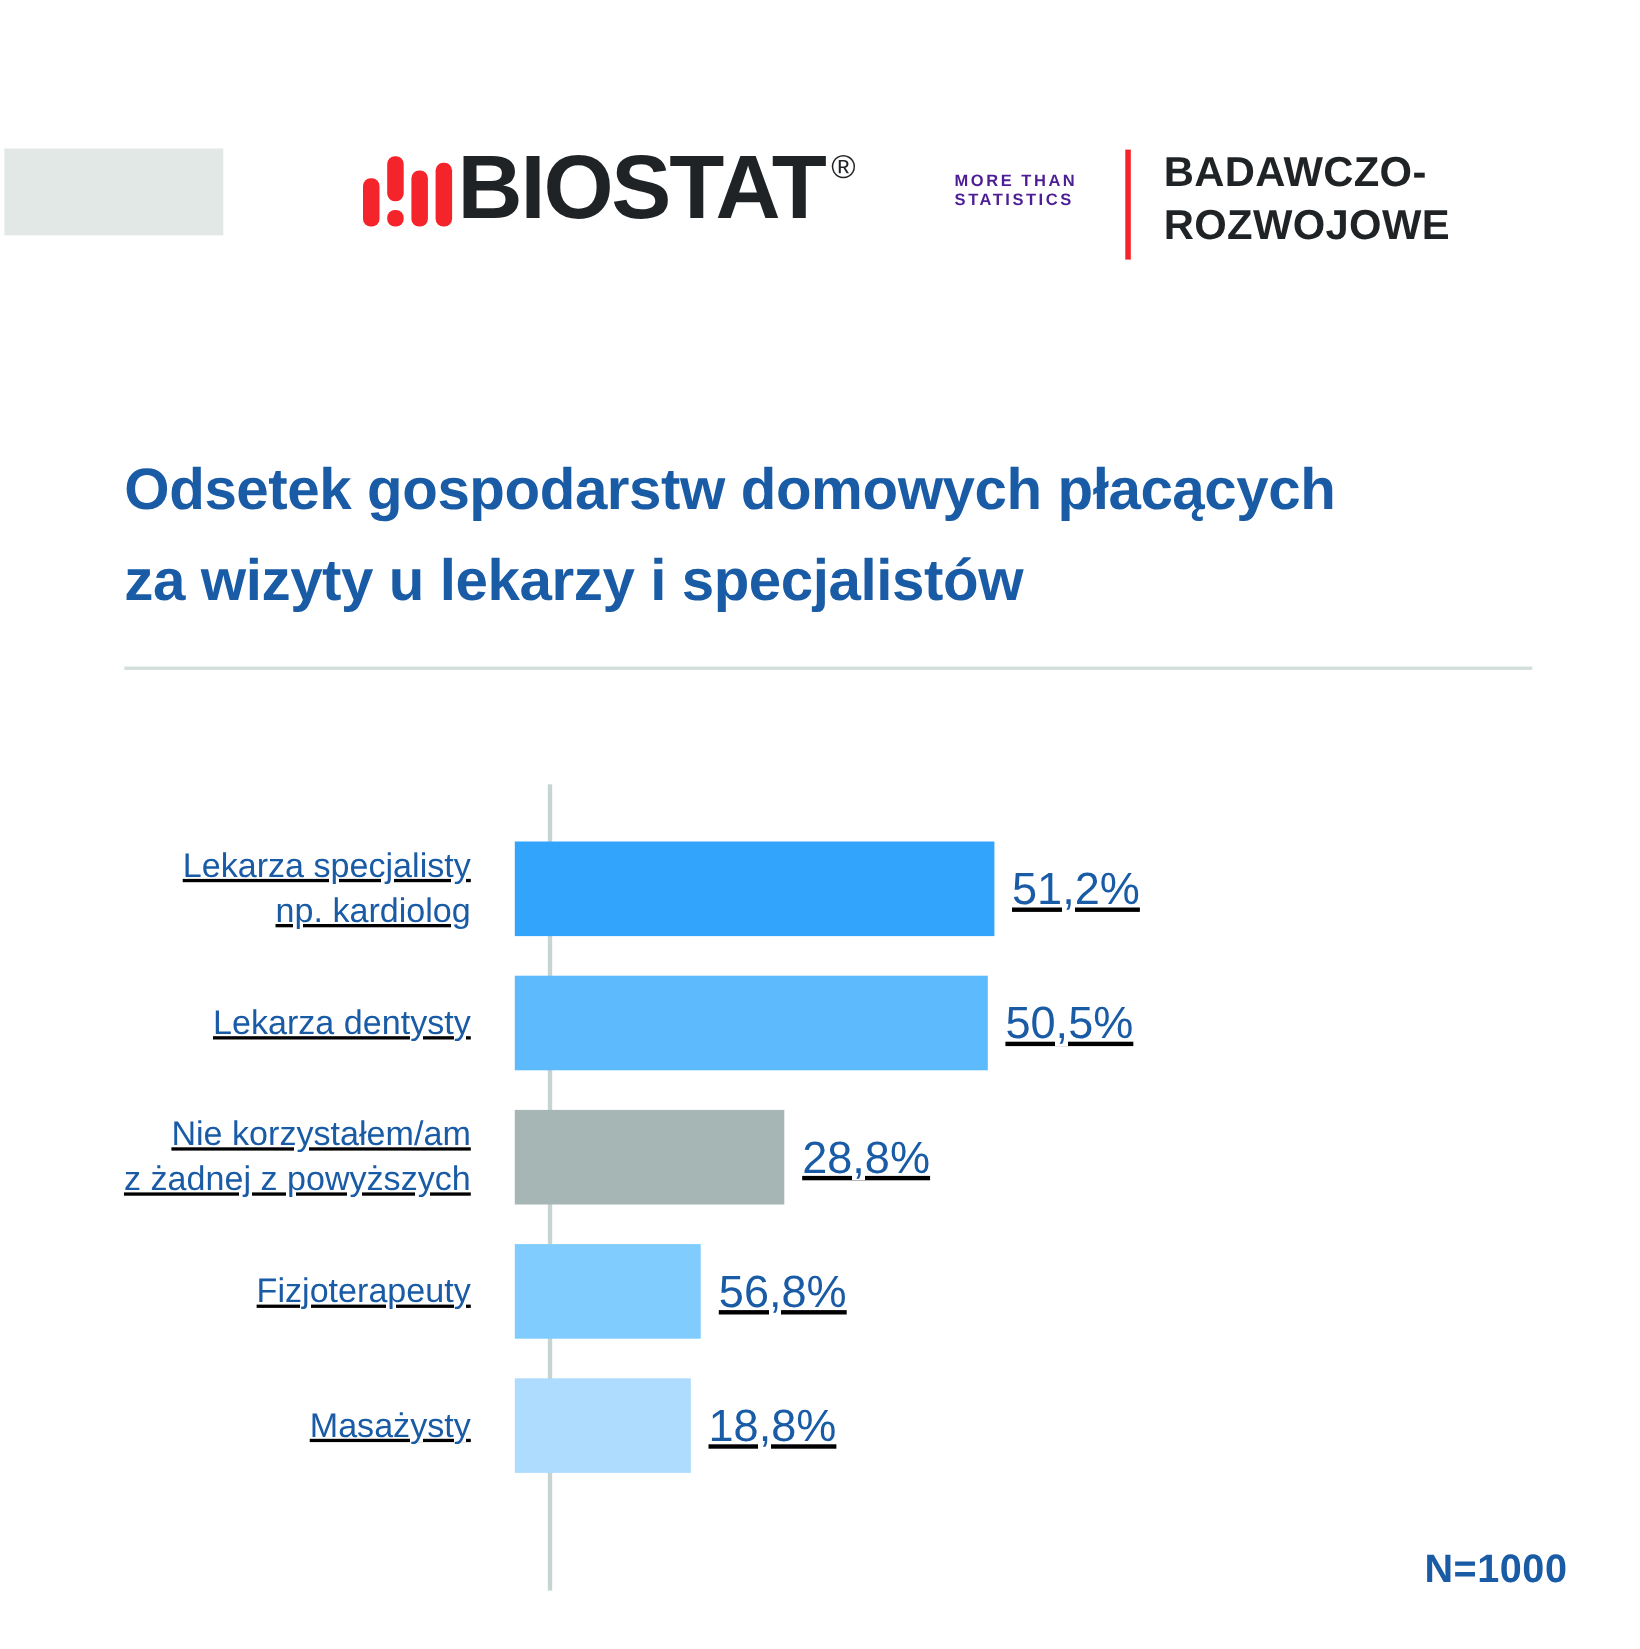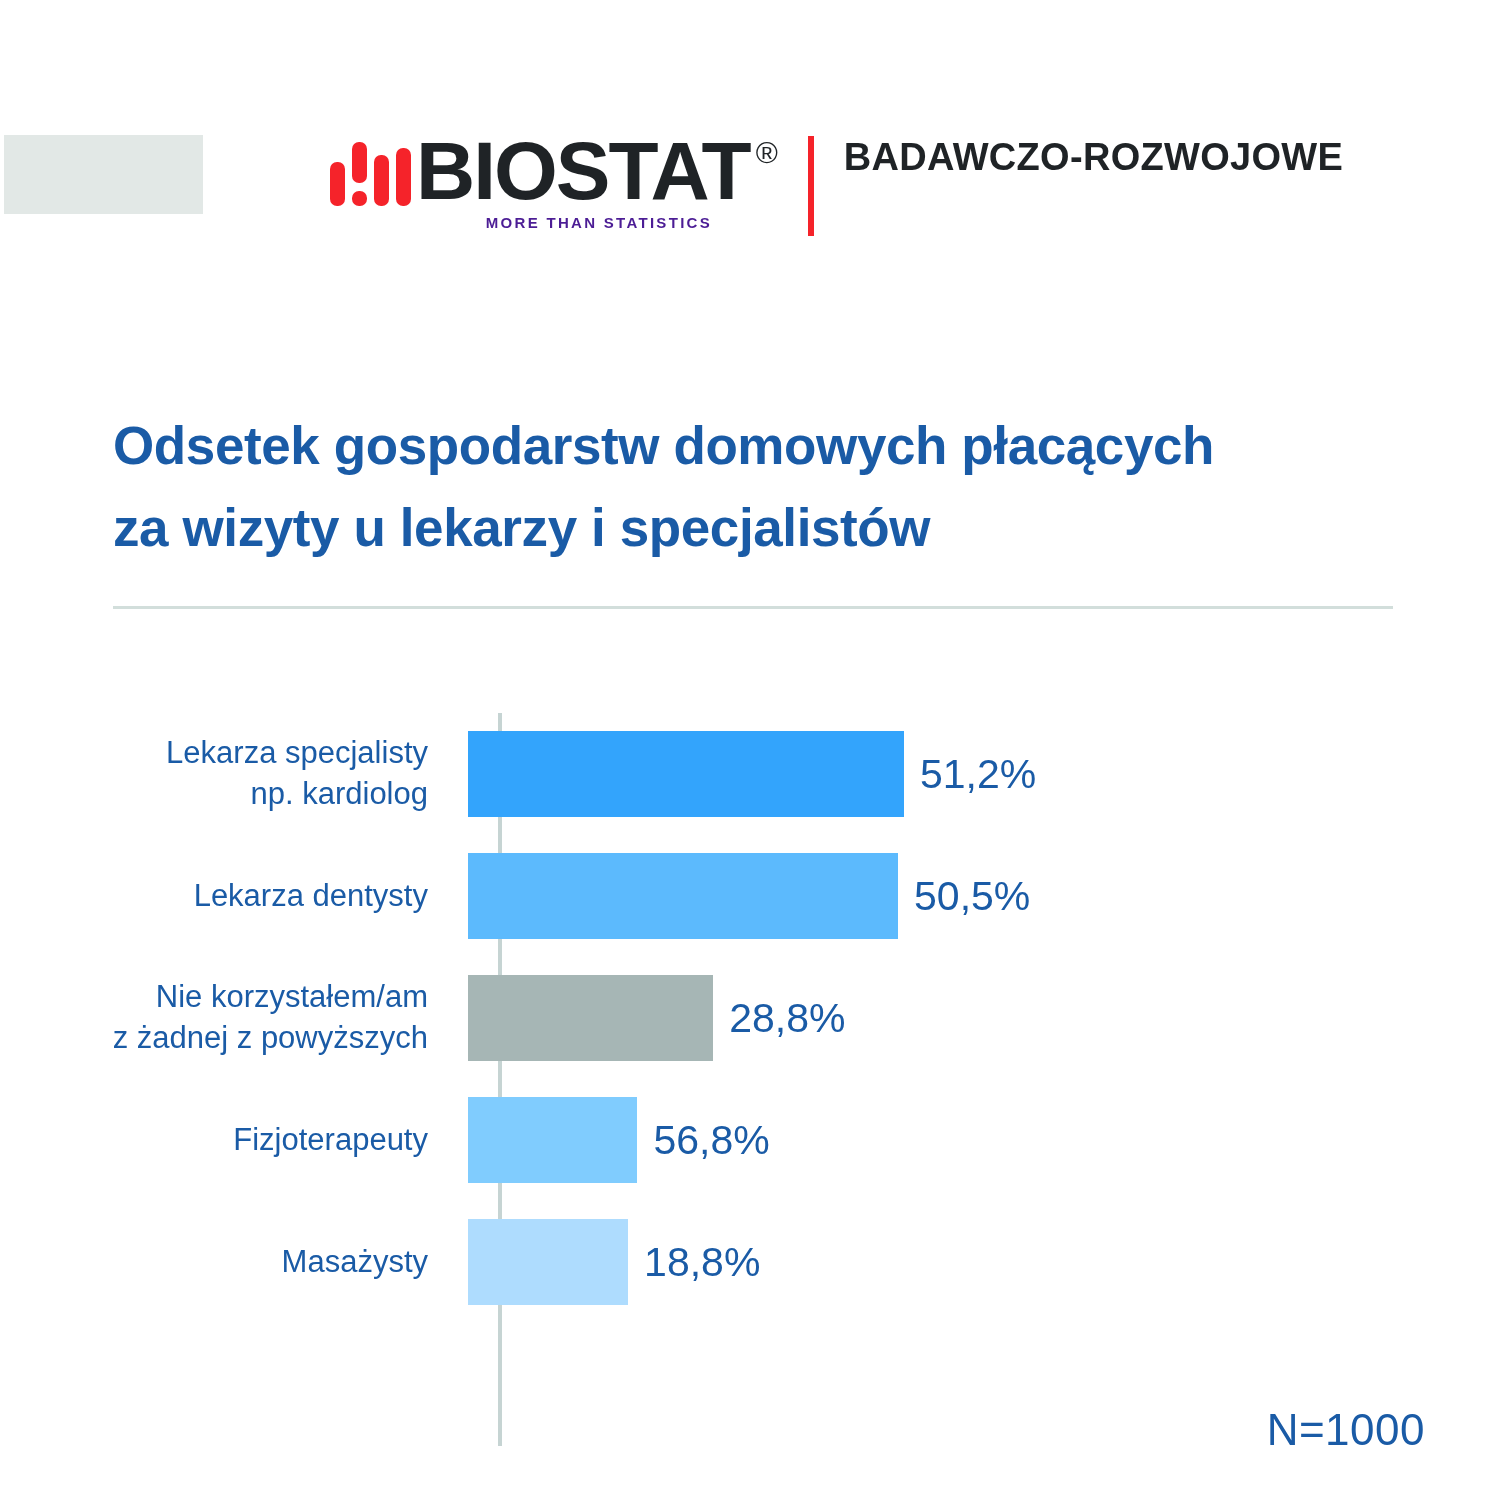--- a/index.html
+++ b/index.html
@@ -17,21 +17,21 @@
     background:#e2e8e6;
   }
 
   
   .header{
     position:absolute;left:330px;top:132px;
     display:flex;align-items:flex-start;
   }
   .logo-block{
     position:relative;
-    display:flex;flex-direction:column;align-items:center;
+    display:flex;flex-direction:row;align-items:center;
   }
   .logo-row{display:flex;align-items:flex-start;}
   .logo-mark{
     position:relative;width:72px;height:64px;margin-right:14px;margin-top:10px;
   }
   .logo-mark span{position:absolute;background:#f5232a;border-radius:7px;}
   .bar-a{left:0px;  bottom:0px;  width:15px;height:44px;}
   .bar-b{left:22px; bottom:0px;  width:15px;height:15px;}
   .bar-b2{left:22px;bottom:23px; width:15px;height:41px;}
   .bar-c{left:44px; bottom:0px;  width:15px;height:51px;}
@@ -73,42 +73,42 @@
 
   
   .chart{
     position:absolute;left:0;top:0;width:1491px;height:1499px;
   }
   .axis-line{
     position:absolute;left:498px;top:713px;width:4px;height:733px;
     background:#c6d4d3;
   }
   .rows{
-    position:absolute;left:0px;top:713px;width:1491px;
+    position:absolute;left:0px;top:747px;width:1491px;text-decoration:underline;
   }
   .row{
     position:relative;height:122px;display:flex;align-items:center;
   }
   .row-label{
     width:468px;text-align:right;padding-right:40px;box-sizing:border-box;
     color:#1a5ba6;font-size:31px;line-height:1.32;white-space:pre-line;
   }
   .bar-wrap{
     position:relative;display:flex;align-items:center;height:100%;
   }
   .bar{
     height:86px;
   }
   .bar-value{
     margin-left:16px;color:#1a5ba6;font-size:41px;white-space:nowrap;
   }
 
   .sample-size{
     position:absolute;right:66px;top:1405px;
-    color:#1a5ba6;font-size:44px;font-weight:normal;letter-spacing:0.5px;margin-left:40px;
+    color:#1a5ba6;font-size:36px;font-weight:bold;letter-spacing:0.5px;margin-left:40px;
   }
 </style>
 </head>
 <body>
 
 <div class="corner-block"></div>
 
 <div class="header">
 
   <div class="logo-block">

